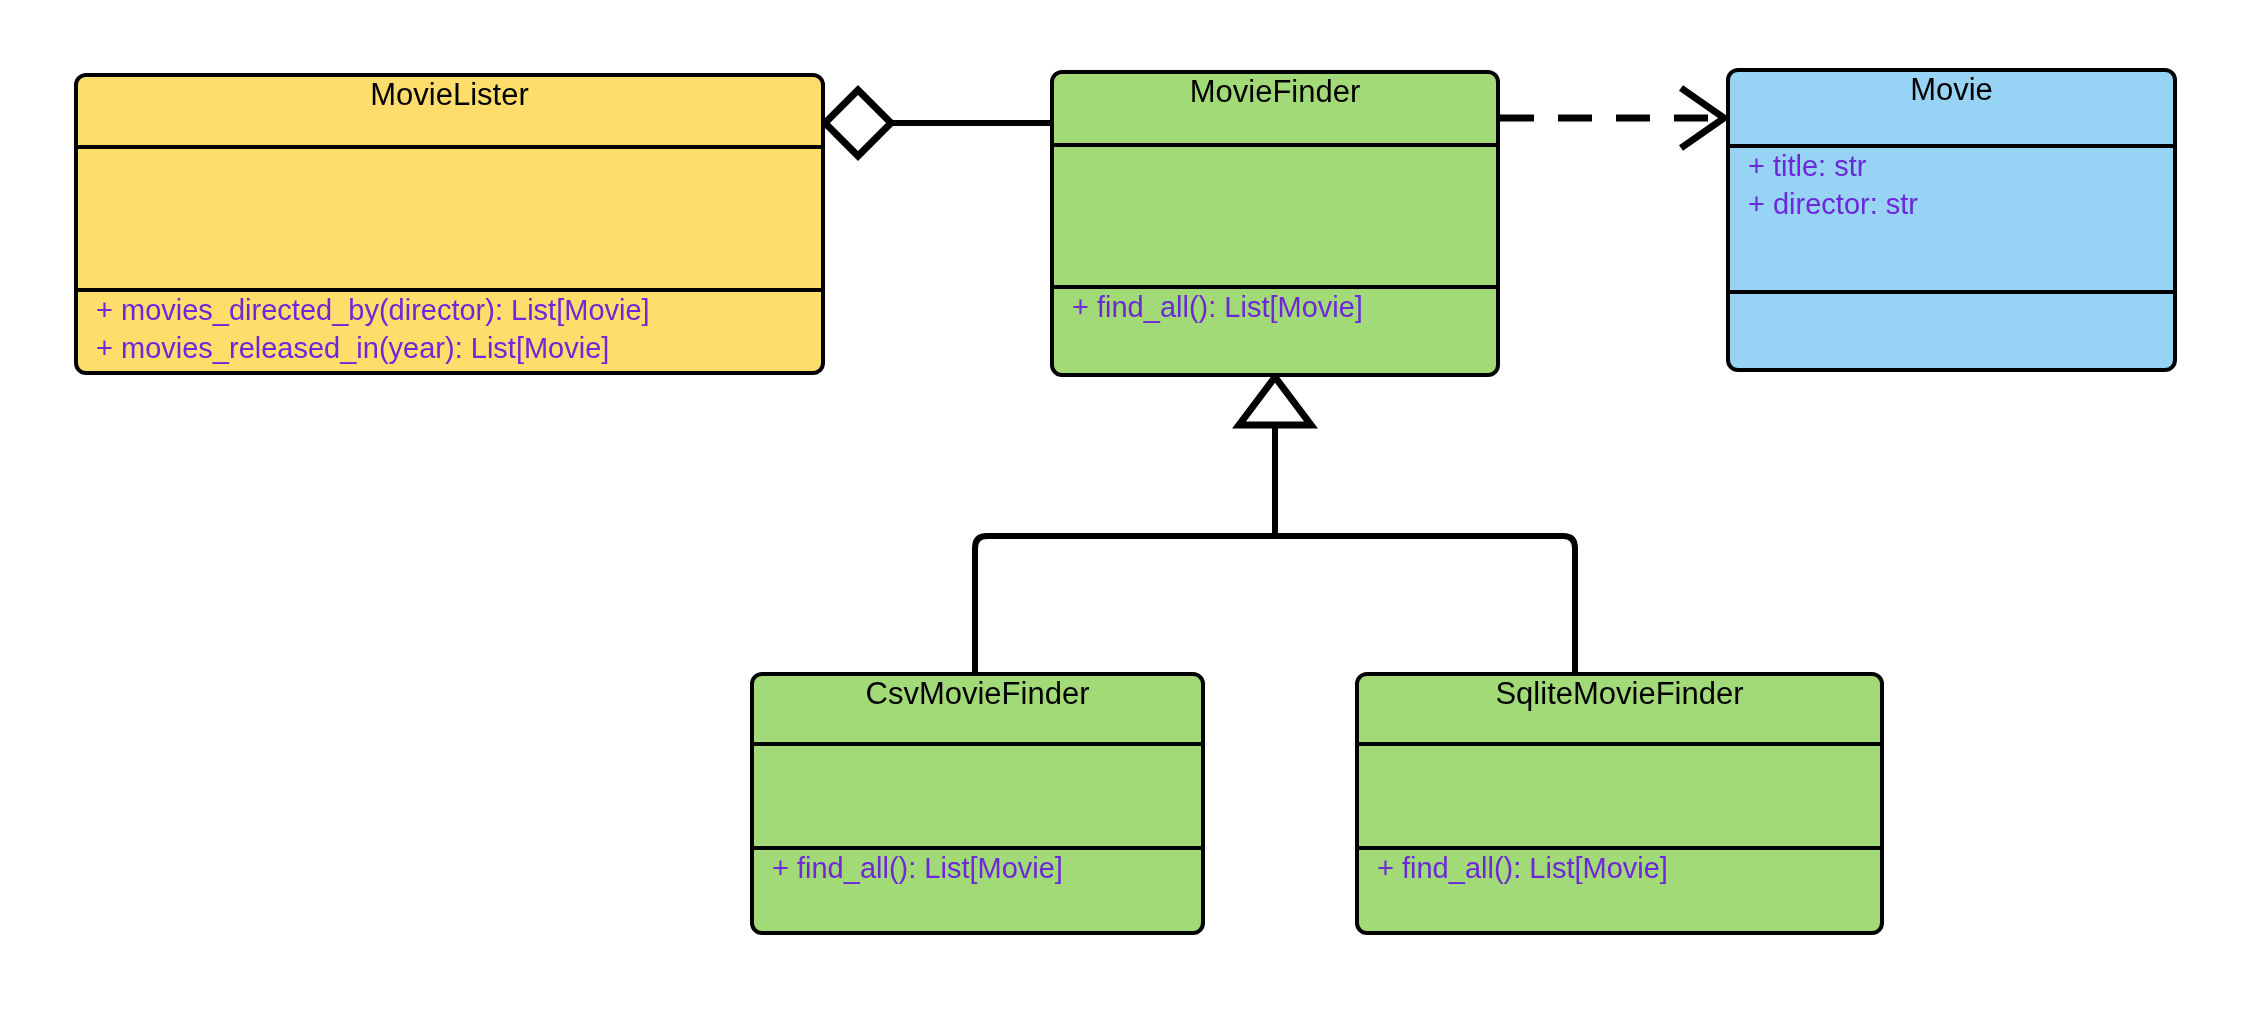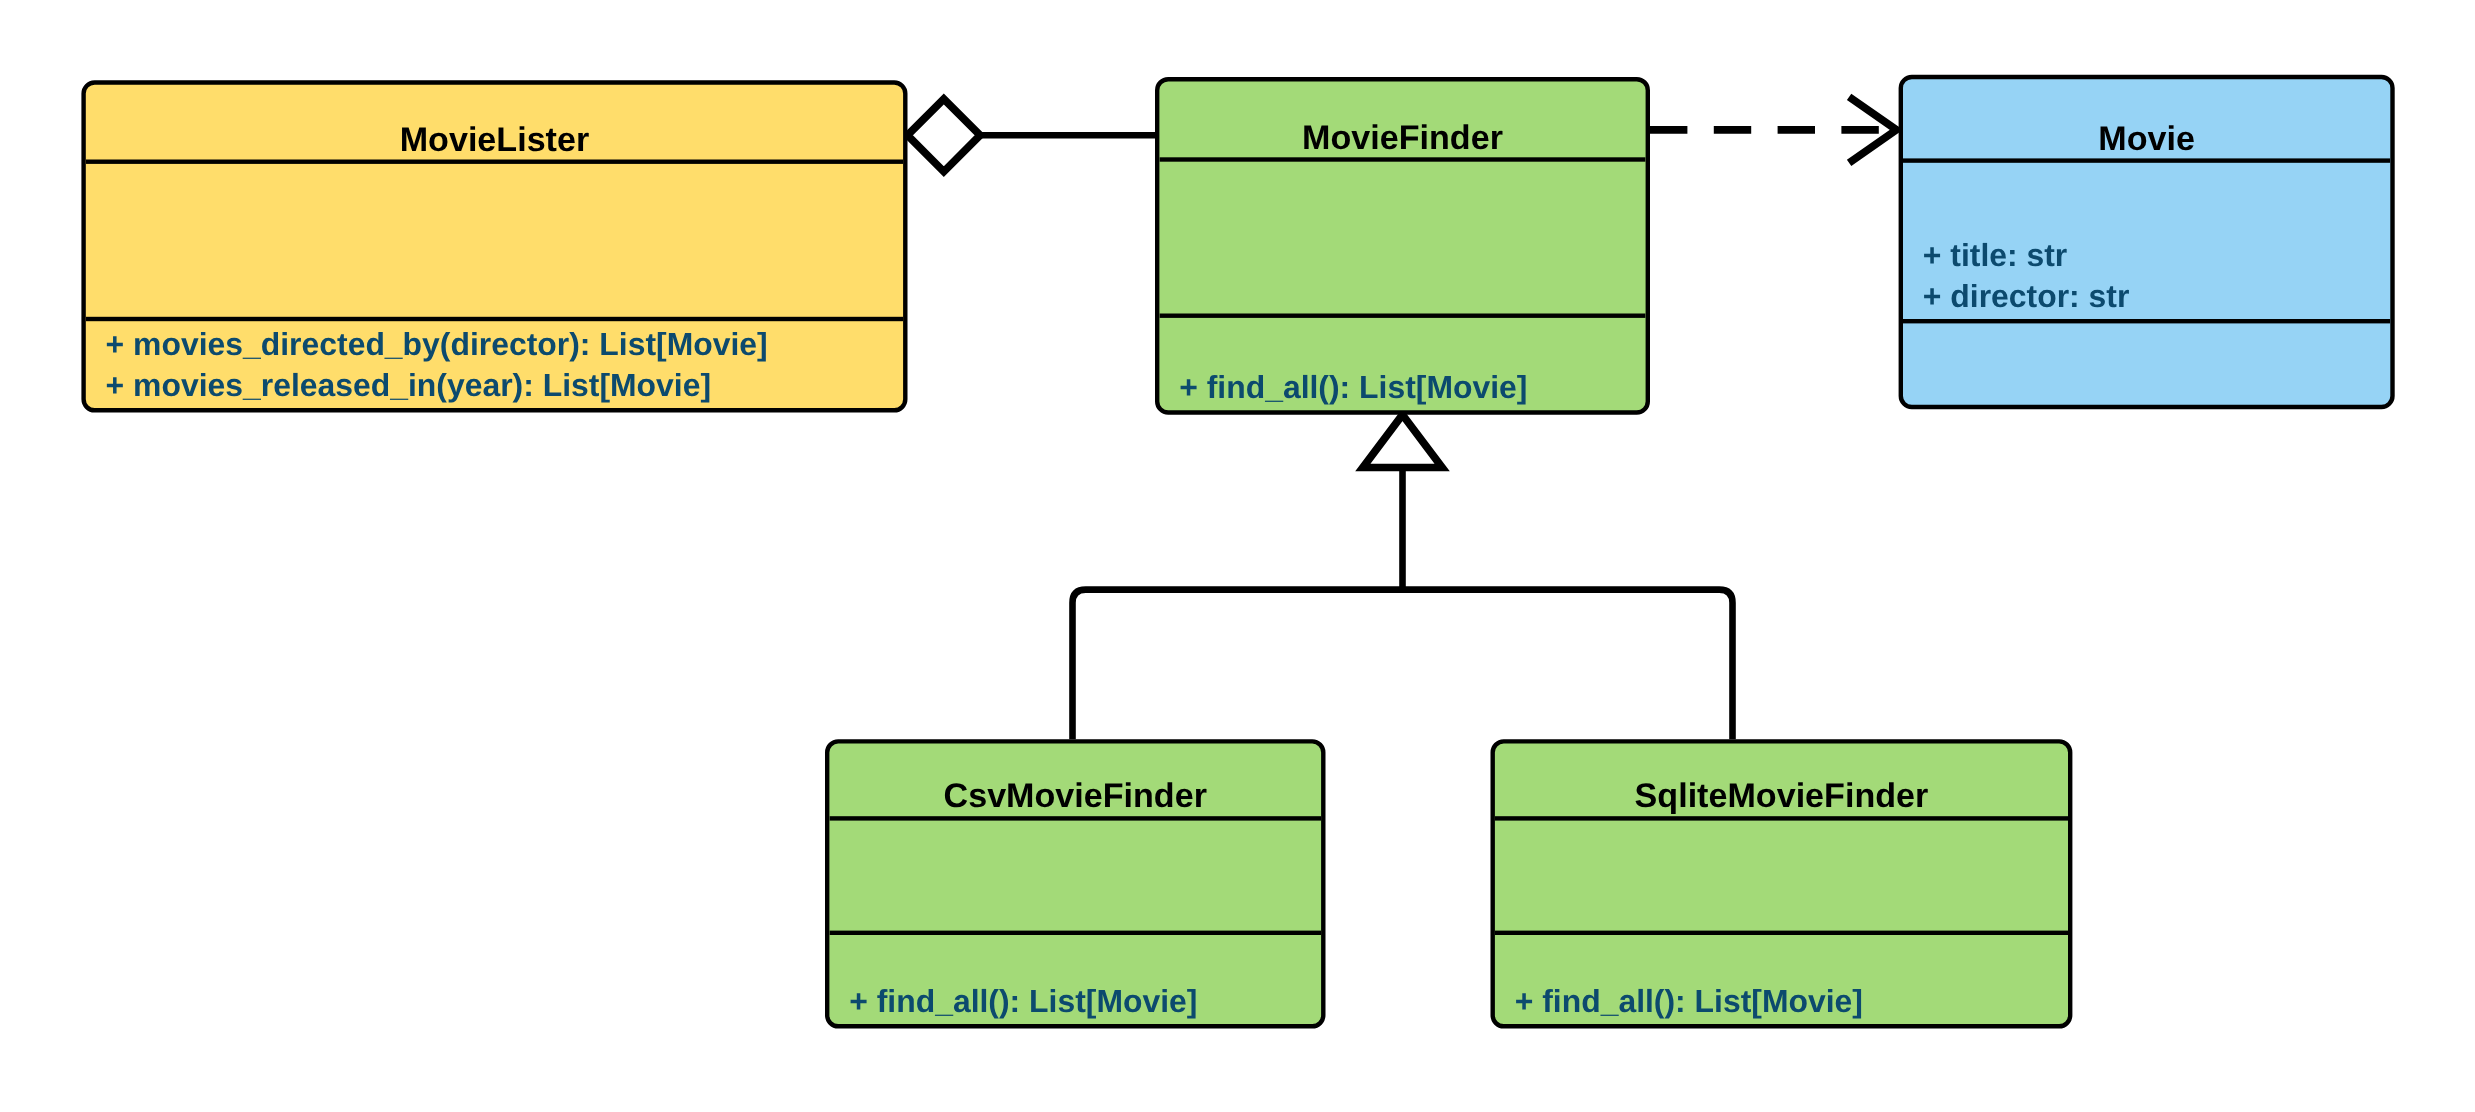--- a/index.html
+++ b/index.html
@@ -33,39 +33,38 @@
     border-radius: 12px;
     overflow: hidden;
     display: flex;
     flex-direction: column;
     z-index: 2;
   }
   .compartment {
     box-sizing: border-box;
     display: flex;
     flex-direction: column;
-    justify-content: flex-end;
+    justify-content: flex-start;
     overflow: hidden;
-    font-weight: bold;
   }
   .compartment + .compartment {
     border-top: 4px solid #000000;
   }
   .class-name {
     text-align: center;
     font-size: 31px;
     color: #000000;
     line-height: 1.15;
     padding: 0 10px;
     white-space: nowrap;
   }
   .member-list {
     padding: 0 18px;
     font-size: 29px;
-    color: #0c4a6e;
+    color: #6d28d9;
     line-height: 1.30;
   }
   .member-line {
     white-space: nowrap;
   }
   .empty-compartment {
     
   }
 </style>
 </head>

